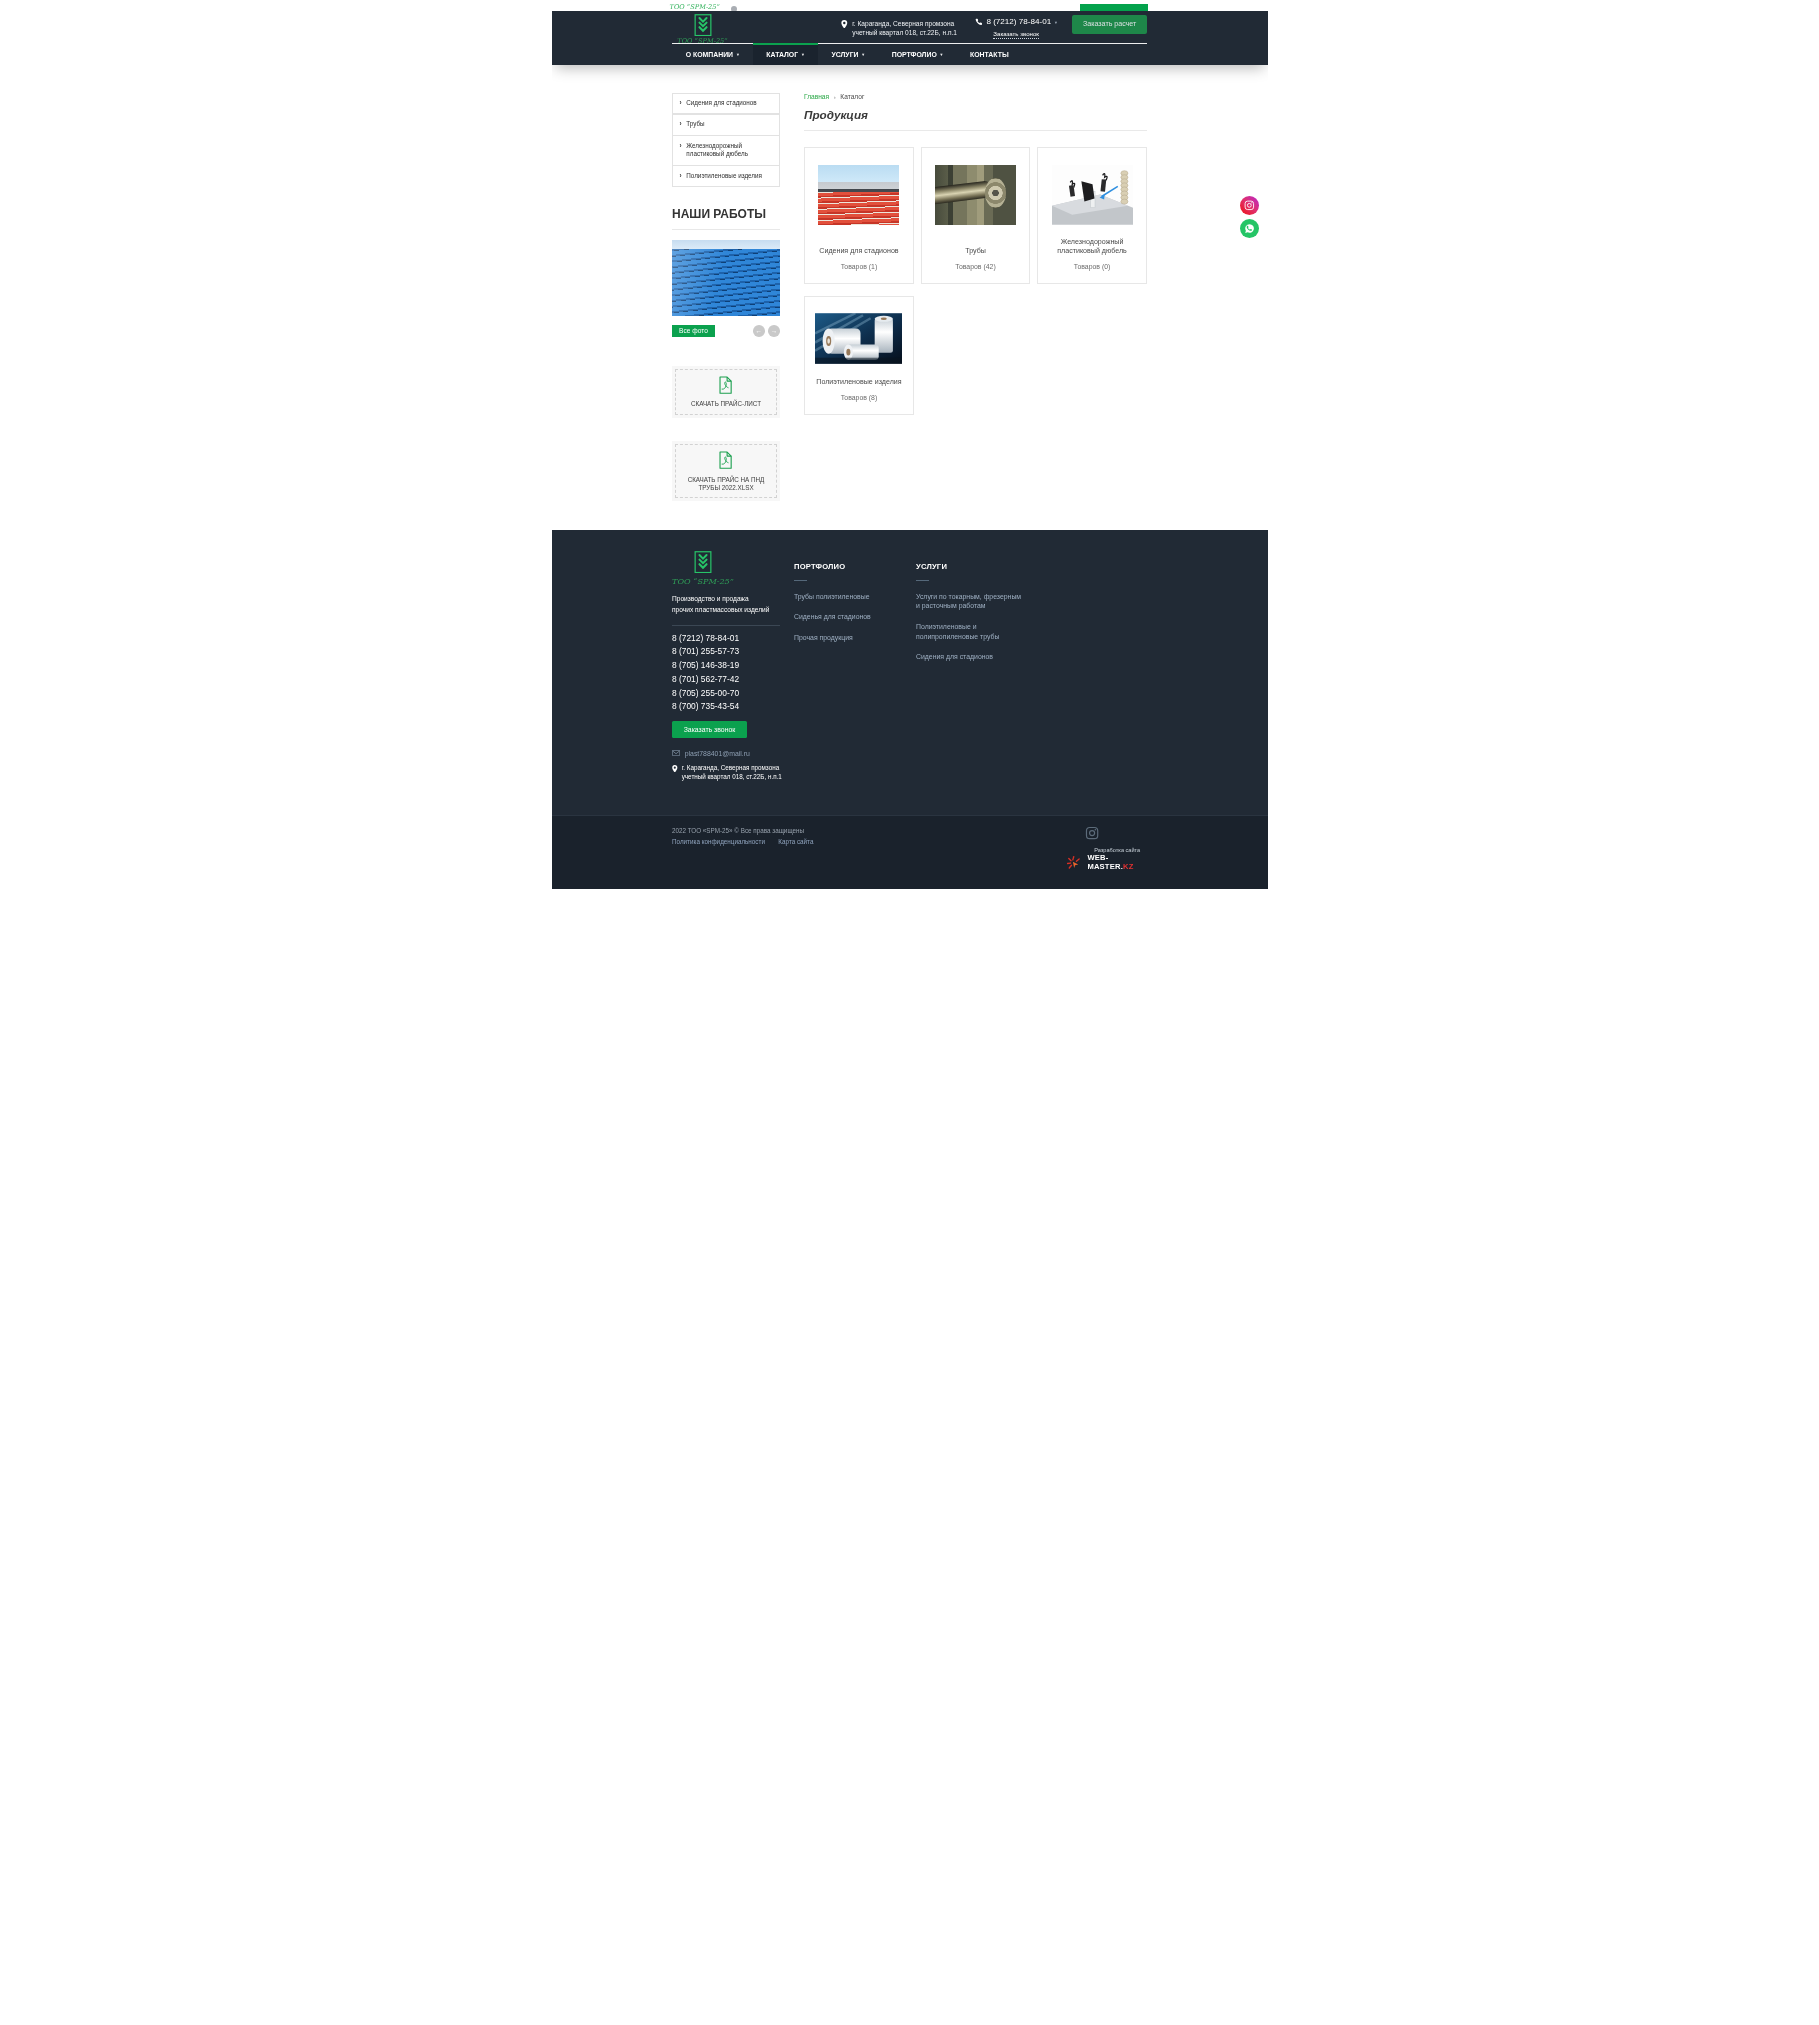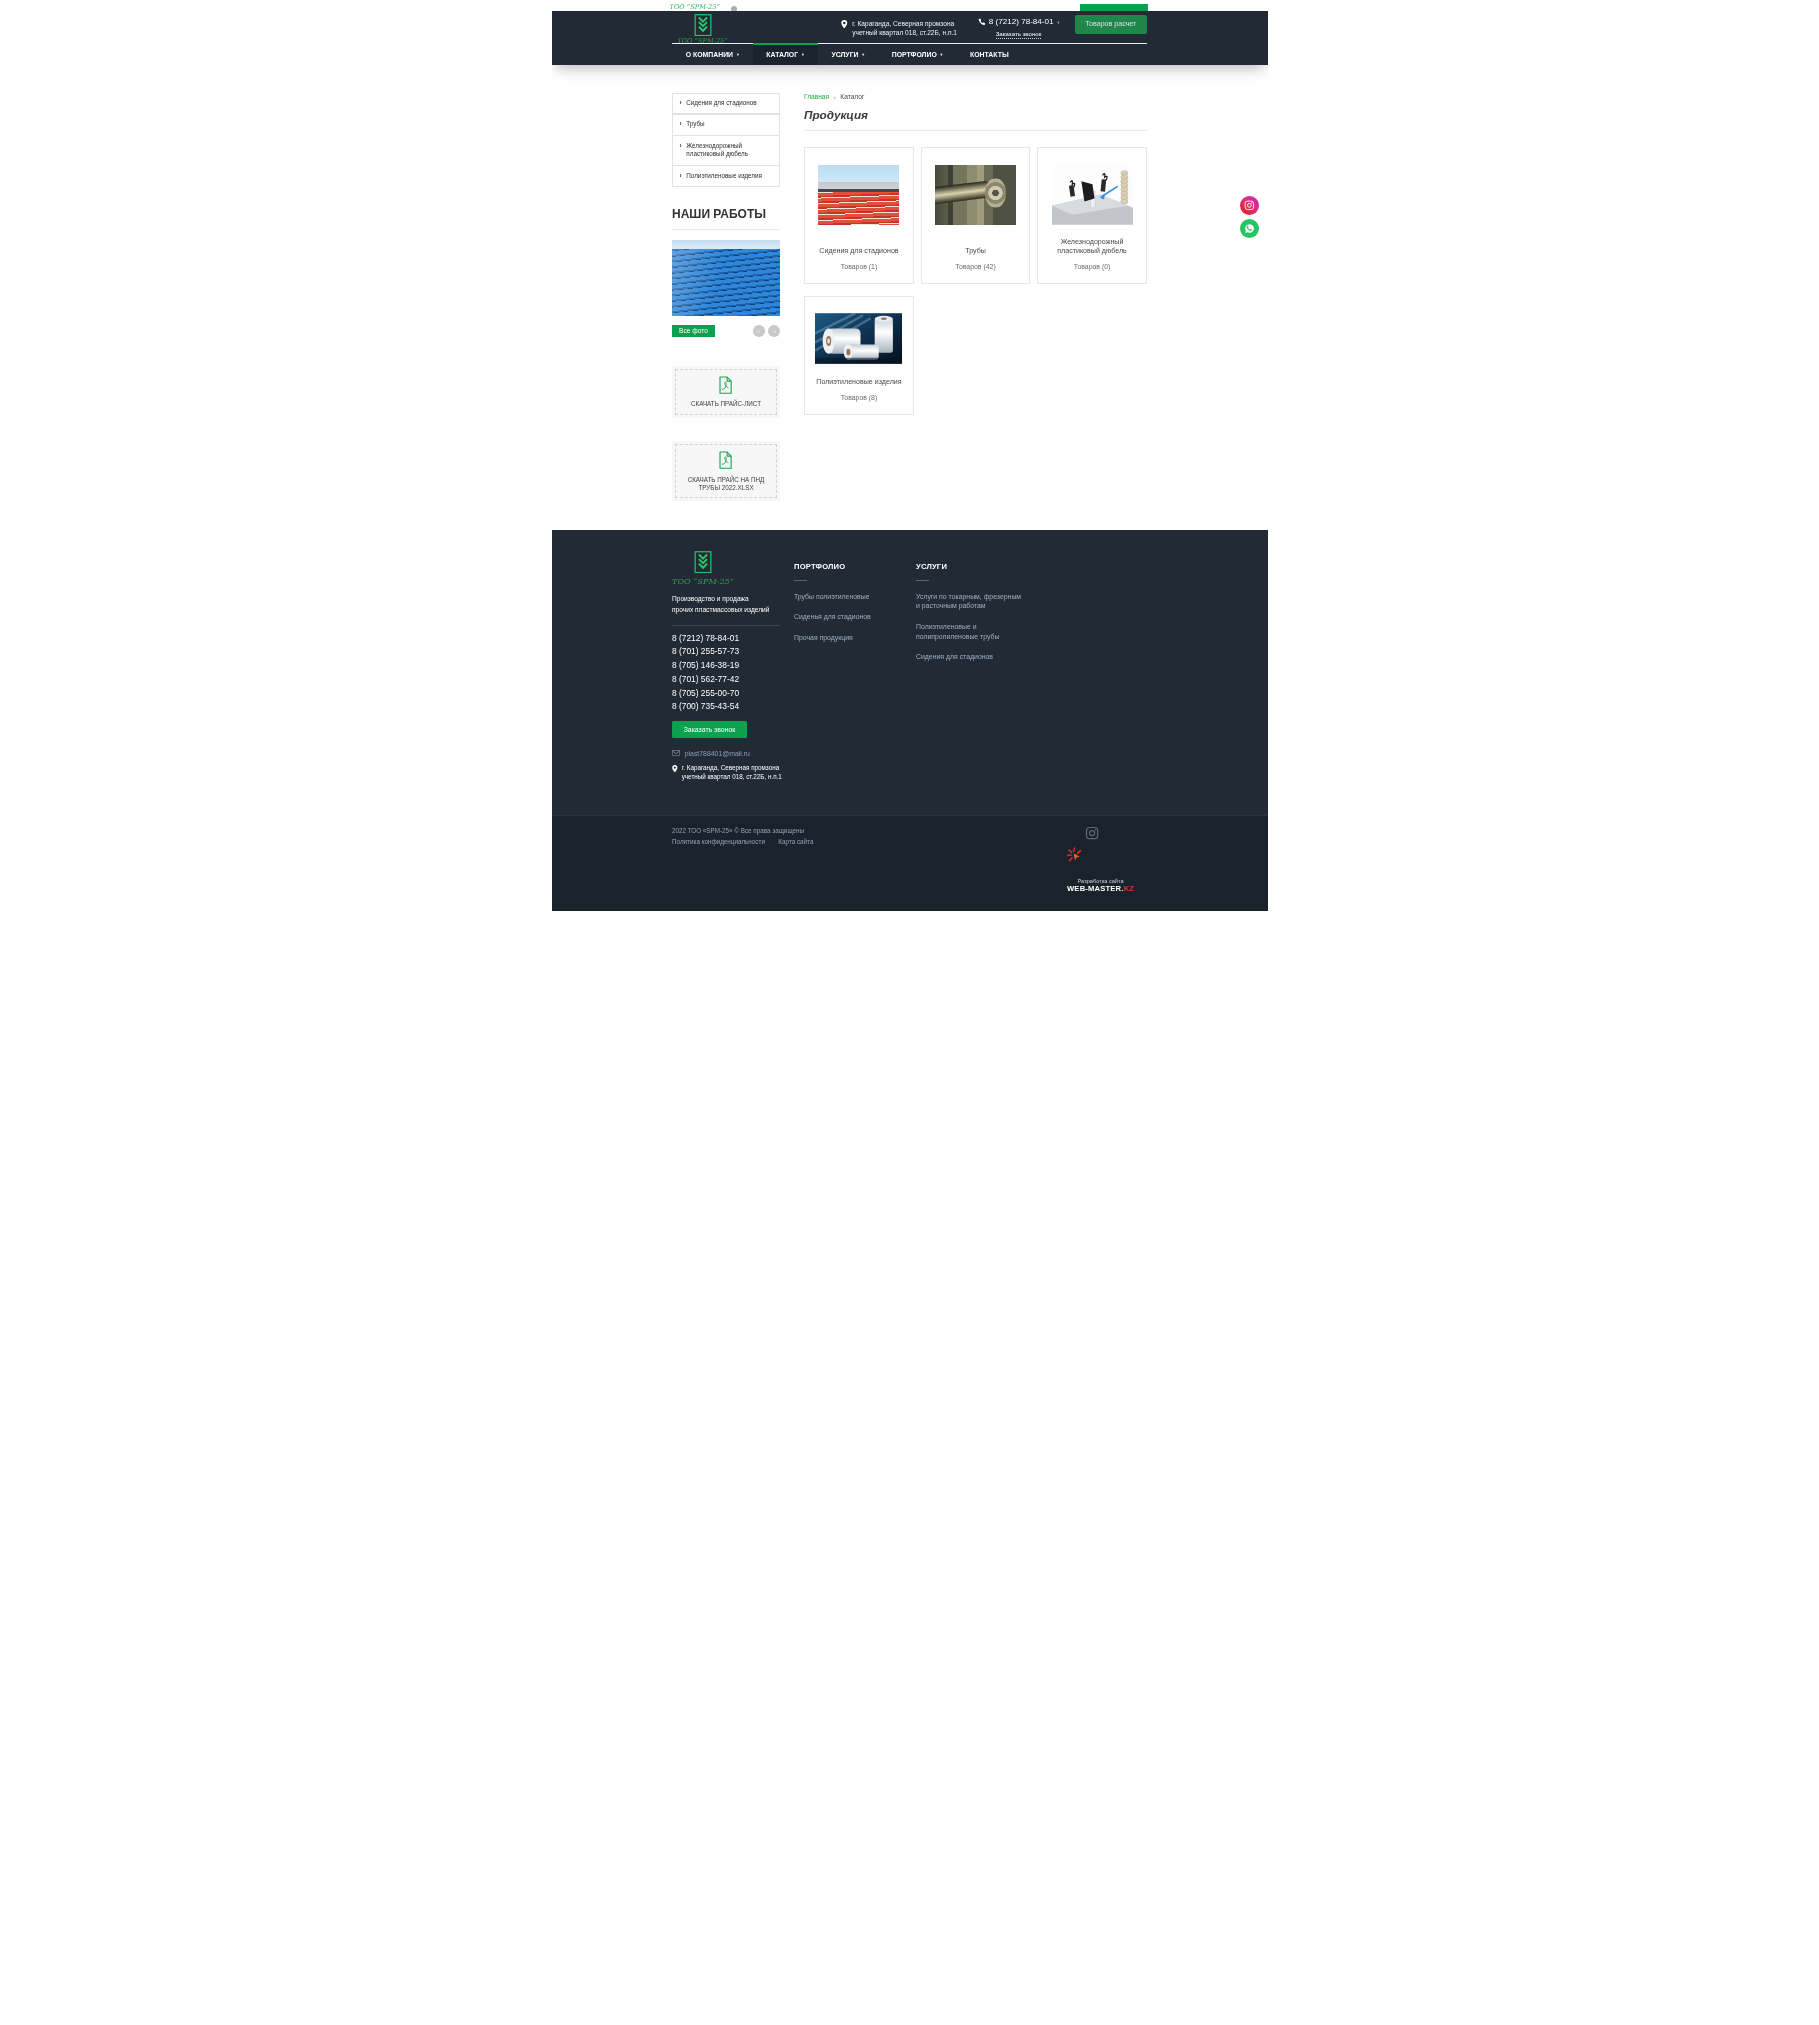--- a/index.html
+++ b/index.html
@@ -112,21 +112,21 @@
   .f-col .f-link { display:block; color:#9fb0c3; font-size:6.9px; line-height:9.6px; margin-top:11.2px; cursor:pointer; max-width:108px; }
   .f-col.c1 { width:120px; } .f-col.c2 { width:122px; } .f-col.c3 { flex:1; }
 
   .footer-bottom { background:#1a222c; border-top:0.5px solid #2a3440; }
   .fb-inner { display:flex; padding:11.2px 0 18.3px; }
   .fb-copy { color:#97a1ac; font-size:6.3px; line-height:8.6px; }
   .fb-links { margin-top:1.5px; }
   .fb-links a { color:#8fa3bd; font-size:6.3px; margin-right:11.2px; cursor:pointer; }
   .fb-right { margin-left:auto; width:80px; display:flex; flex-direction:column; }
   .fb-ig { margin:-1px 0 6.1px 18.3px; cursor:pointer; }
-  .webmaster { display:flex; align-items:flex-start; gap:16px; cursor:pointer;flex-direction:column; }
+  .webmaster { display:flex; align-items:flex-end; gap:6px; cursor:pointer; }
   .wm-text .wm-label { color:#c9d2da; font-size:5.6px; text-align:center; }
   .wm-text .wm-name { color:#ffffff; font-weight:bold; font-size:7.6px; letter-spacing:0.2px; }
   .wm-text .wm-name .kz { color:#e03131; }
 
   
   .float-btn { position:absolute; right:8.6px; width:19.3px; height:19.3px; border-radius:50%; display:flex; align-items:center; justify-content:center; cursor:pointer; z-index:10; }
   .float-ig { top:192px; background:linear-gradient(45deg,#ee1111 0%,#e1306c 50%,#b827ce 100%); }
   .float-wa { top:215px; background:#25c566; }
 </style>
 </head>
@@ -165,21 +165,21 @@
       <div class="phone-block">
         <div class="phone-row">
           <svg width="7.6" height="7.6" viewBox="0 0 24 24">
               <path fill="#ffffff" d="M22 16.92v3a2 2 0 0 1-2.18 2 19.79 19.79 0 0 1-8.63-3.07 19.5 19.5 0 0 1-6-6A19.79 19.79 0 0 1 2.08 4.18 2 2 0 0 1 4.06 2h3a2 2 0 0 1 2 1.72c.12.81.37 1.94.72 2.81a2 2 0 0 1-.45 2.11L8.09 9.91a16 16 0 0 0 6 6l1.27-1.27a2 2 0 0 1 2.11-.45c.87.35 2 .6 2.81.72A2 2 0 0 1 22 16.92z"></path>
             </svg>
           <span>8 (7212) 78-84-01</span>
           <span class="phone-caret">▾</span>
         </div>
         <a class="callback-link">Заказать звонок</a>
       </div>
-      <button class="cta-btn">Товаров расчет</button>
+      <button class="cta-btn">Заказать расчет</button>
     </div>
     <nav class="container nav">
       <span class="nav-line"></span>
       <a class="nav-item">
         <span>О КОМПАНИИ</span>
           <span class="chev">▾</span>
       </a>
       <a class="nav-item active">
         <span>КАТАЛОГ</span>
           <span class="chev">▾</span>

